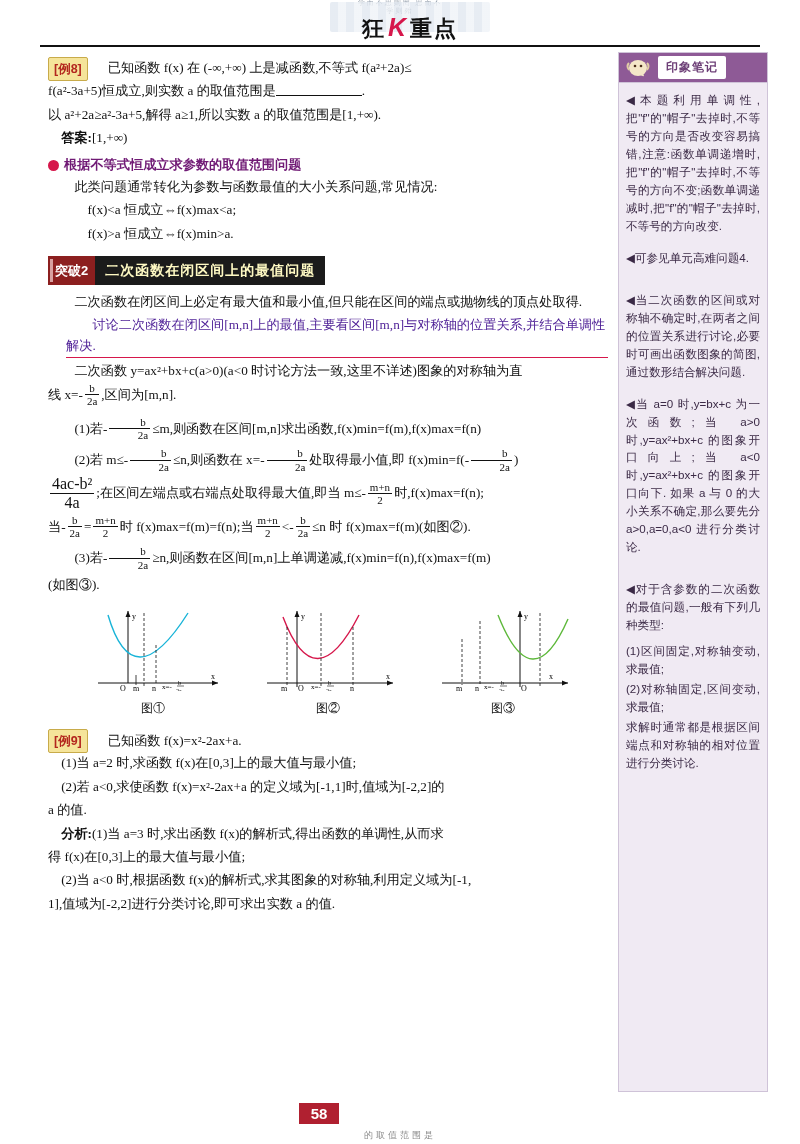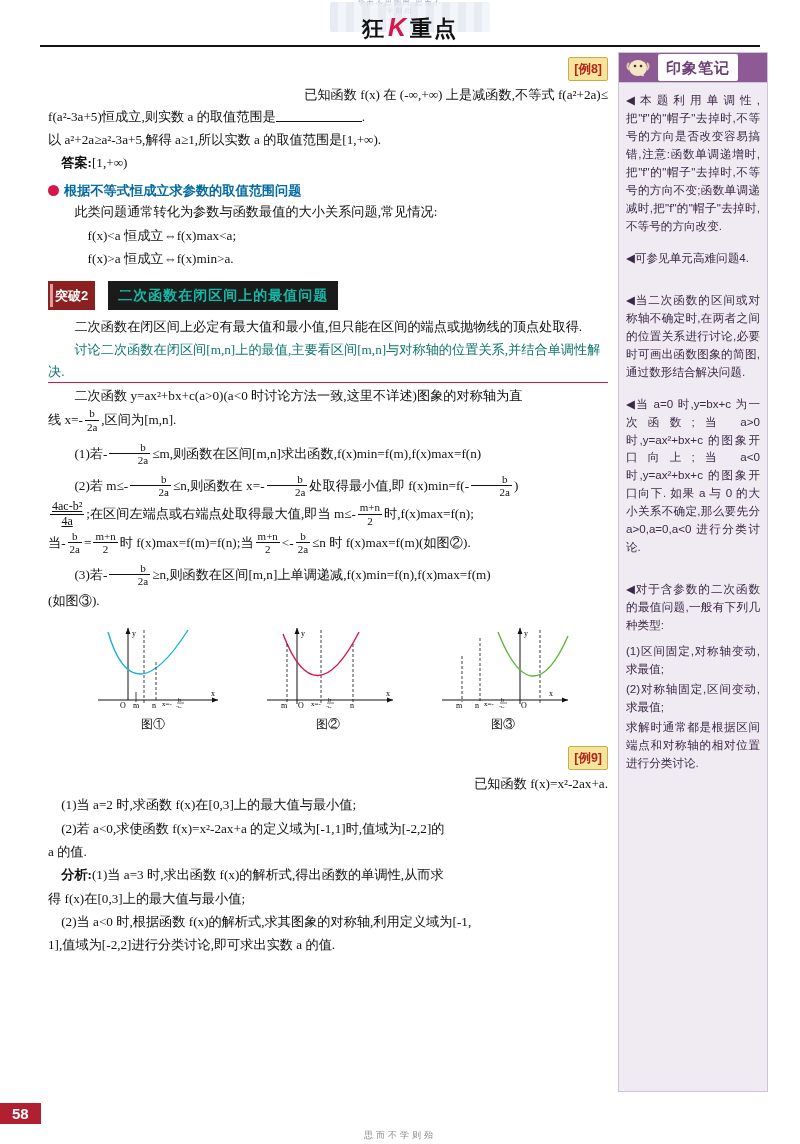--- a/index.html
+++ b/index.html
@@ -61,109 +61,109 @@
     height:30px; background:#8e5a96;
     display:flex; align-items:center; color:#fff;
     border-bottom:1px solid #cfc3d8;
   }
   .side-head .cat {
     width:34px; height:26px; margin-left:3px;
     display:flex; align-items:center; justify-content:center;
     font-size:16px; color:#fff;
   }
   .side-head .ttl {
-    font-size:15px; letter-spacing:1px; font-weight:700;
+    font-size:12px; letter-spacing:1px; font-weight:700;
     background:#fff; color:#6d3f77; padding:2px 8px; border-radius:2px;
     margin-left:2px;
   }
   .side-body { padding:8px 7px 8px 7px; }
   .note { margin-bottom:14px; text-align:justify; }
   .note-gap { height:10px; }
 
   
   p { margin:0 0 2px 0; }
   .indent { text-indent:2em; }
   .indent1 { text-indent:1em; }
   .bold { font-weight:700; }
 
-  .ex-line { display:flex; align-items:flex-end; gap:4px; margin-top:4px;flex-direction:column; }
+  .ex-line { display:flex; align-items:center; gap:20px; margin-top:4px; }
   .ex-tag {
     flex:0 0 auto;
     background:#f5e49a;
     border:1px solid #c8ab4a;
     color:#b3261e;
     font-weight:700;
     font-size:12.5px;
     padding:1px 5px;
     border-radius:2px;
     font-family:"Liberation Sans",sans-serif;
     position:relative;
     top:1px;
   }
   .ex-body { flex:1 1 auto; }
 
   .redhead {
-    color:#0369a1; font-weight:700; margin-top:6px;
+    color:#701a75; font-weight:700; margin-top:6px;
     display:flex; align-items:center; gap:5px;
   }
   .redhead .dot {
     width:11px;height:11px;border-radius:50%;
     background:#d6174b; display:inline-block; flex:0 0 auto;
   }
-  .redtext { color:#0f766e; }
+  .redtext { color:#4c1d95;margin-left:18px; }
 
   .blank-line {
     display:inline-block; border-bottom:1px solid #111;
     width:86px; height:12px; vertical-align:-1px;
   }
 
   
   .breakthrough {
-    display:flex; align-items:stretch; margin:12px 0 6px 0;gap:13px;
+    display:flex; align-items:stretch; margin:12px 0 6px 0;
   }
   .bt-num {
     background:#8c1f1f; color:#fff; font-weight:700;
     font-family:"Liberation Sans",sans-serif;
     font-size:13px; padding:3px 7px 3px 7px;
     display:flex; align-items:center;
     position:relative;
   }
   .bt-num::before{
     content:""; position:absolute; left:2px; top:3px; bottom:3px; width:3px;
     background:#d8a0a0;
   }
   .bt-title {
-    background:#1b1b1b; color:#14b8a6; font-weight:700;
+    background:#1b1b1b; color:#fef9c3; font-weight:700;
     font-family:"Liberation Sans",sans-serif;
     font-size:14px; padding:3px 10px; display:flex; align-items:center;
     letter-spacing:1px;
   }
 
   .uline { border-bottom:1.6px solid #d6174b; }
 
   
   .frac {
     display:inline-flex; flex-direction:column; vertical-align:middle;
     text-align:center; font-size:11px; line-height:1.12; margin:0 2px;
     position:relative; top:-1px;
   }
   .frac .num { border-bottom:1px solid #111; padding:0 2px; }
   .frac .den { padding:0 2px; }
-  .big { font-size:12px;text-decoration:underline; }
+  .big { font-size:16px; }
 
   
   .figs {
     display:flex; justify-content:space-between;
     margin:10px 30px 0 30px;
   }
   .figbox { width:150px; text-align:center; }
   .figcap { font-size:12px; margin-top:1px; }
 
   .page-num {
-    position:absolute; left:0; bottom:20px; width:638px; text-align:left;
+    position:absolute; left:0; bottom:20px; width:638px; text-align:center;
   }
   .page-num .n {
     display:inline-block; background:#b02030; color:#fff;
     font-family:"Liberation Sans",sans-serif; font-weight:700;
     font-size:15px; padding:2px 12px 2px 12px;
   }
   .footer-mark {
     position:absolute; left:0; bottom:2px; width:800px; text-align:center;
     font-size:9px; color:#8b8b8b; letter-spacing:3px;
   }
@@ -391,14 +391,14 @@
       <div class="note" style="margin-bottom:8px">◀对于含参数的二次函数的最值问题,一般有下列几种类型:</div>
       <div class="note" style="margin-bottom:2px">(1)区间固定,对称轴变动,求最值;</div>
       <div class="note" style="margin-bottom:2px">(2)对称轴固定,区间变动,求最值;</div>
       <div class="note">求解时通常都是根据区间端点和对称轴的相对位置进行分类讨论.</div>
     </div>
   </div>
 
   <div class="page-num">
     <span class="n">58</span>
   </div>
-  <div class="footer-mark">思而不学则殆</div>
+  <div class="footer-mark">的取值范围是</div>
 </div>
 
 </body></html>

